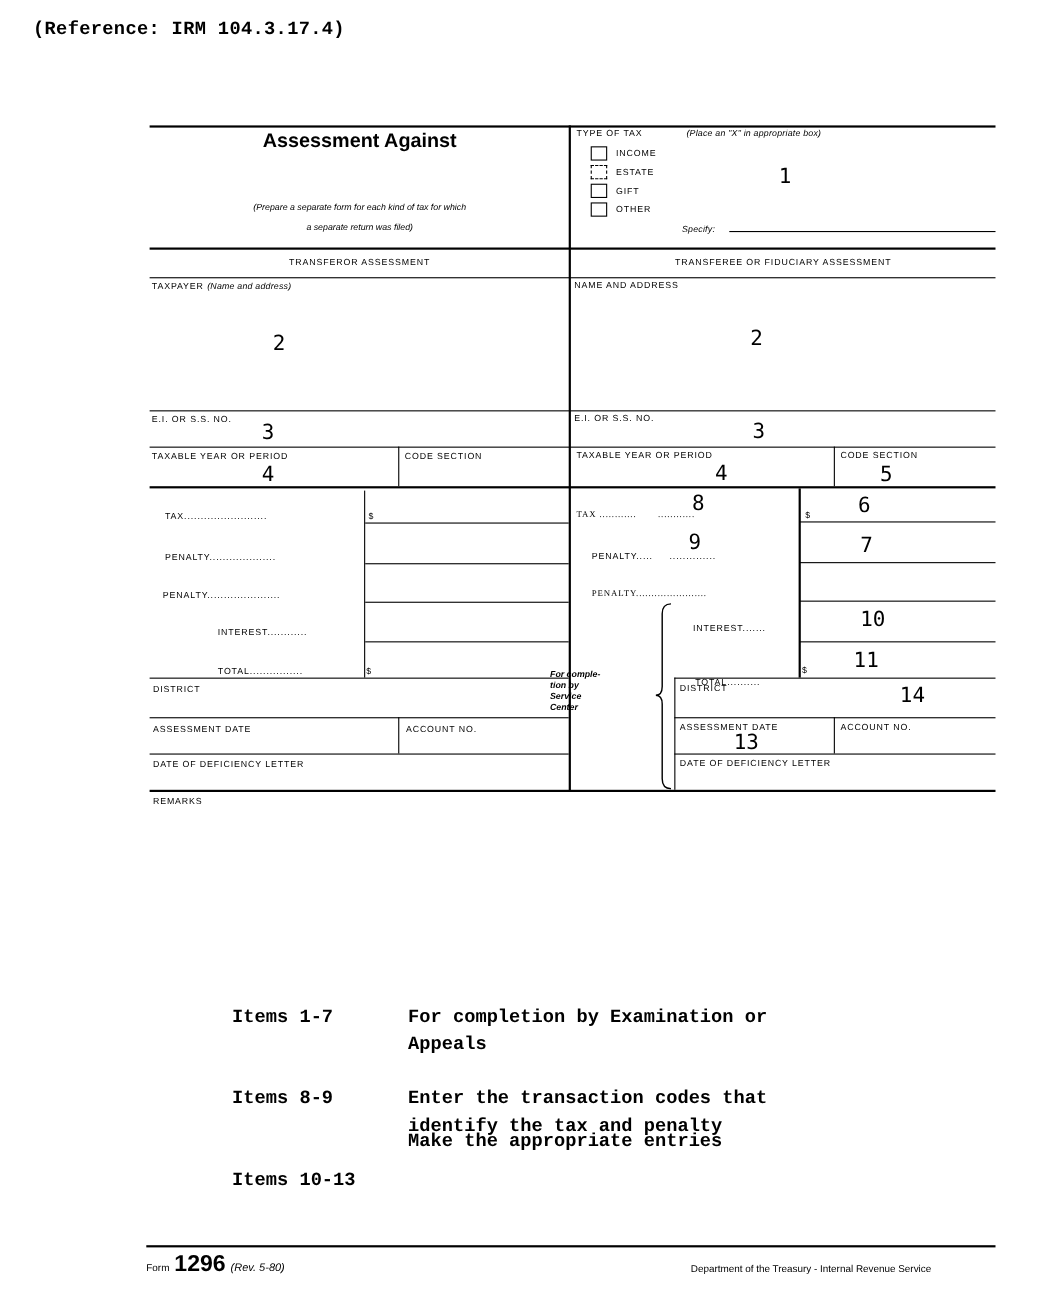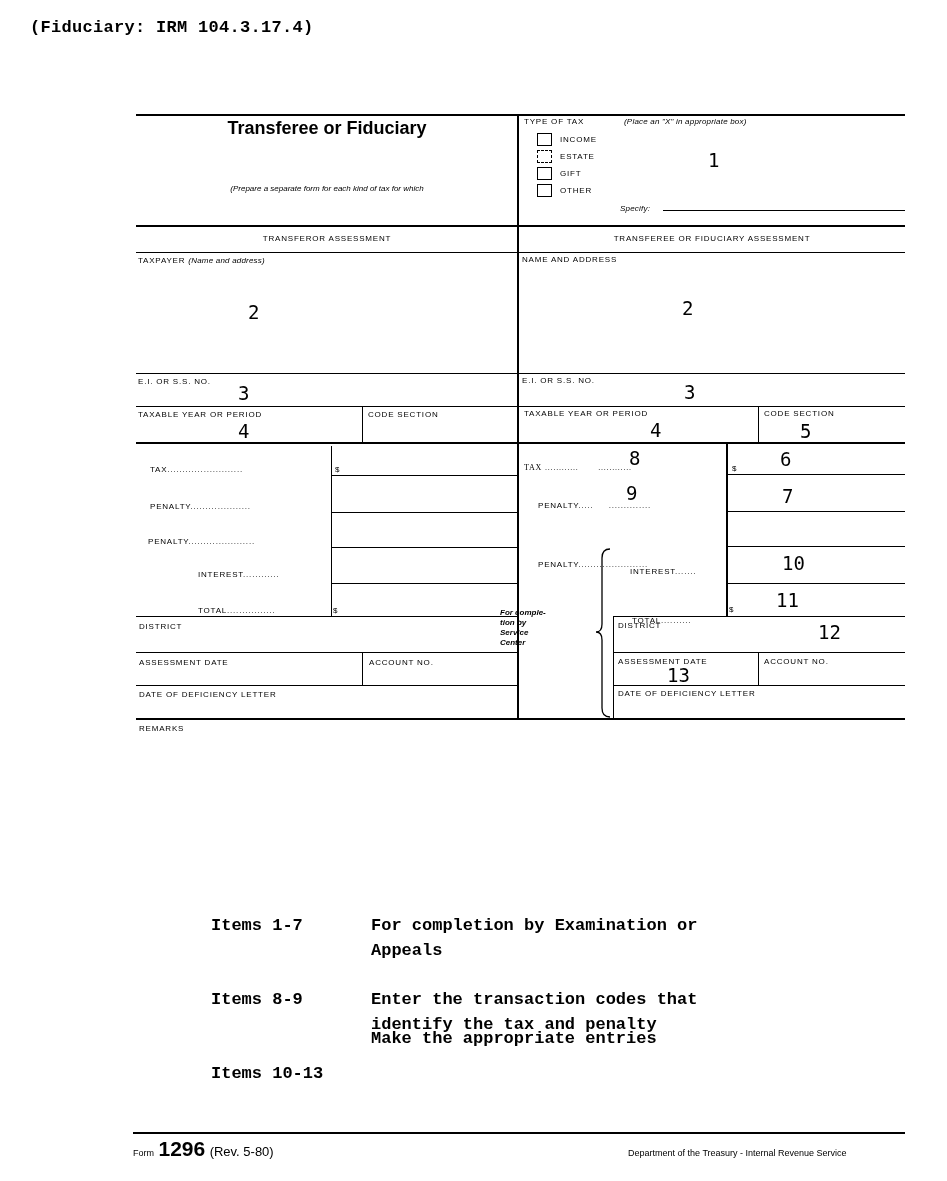--- a/index.html
+++ b/index.html
@@ -14,21 +14,21 @@
   .title { position: absolute; left: 137px; width: 380px; text-align: center; font-weight: bold; font-size: 18px; line-height: 23px; }
   .note { position: absolute; left: 137px; width: 380px; text-align: center; font-size: 8px; font-style: italic; line-height: 18px; }
   .cb { position: absolute; width: 13px; height: 11px; border: 1px solid #000; }
   .dots { position: absolute; font-size: 8px; letter-spacing: 0.8px; white-space: nowrap; }
   .instr { position: absolute; font-family: "Liberation Mono", monospace; font-weight: bold; font-size: 17px; line-height: 25px; }
   .brace { position: absolute; left: 596px; top: 548px; width: 16px; height: 170px; }
 </style>
 </head>
 <body>
 
-<div class="abs ref">(Fiduciary: IRM 104.3.17.4)</div>
+<div class="abs ref">(Reference: IRM 104.3.17.4)</div>
 
 <div>
 
   <div class="hl" style="left:136px; top:114px; width:769px;"></div>
   <div class="hl" style="left:136px; top:225px; width:769px;"></div>
   <div class="hl" style="left:136px; top:252px; width:769px; height:1px;"></div>
   <div class="hl" style="left:136px; top:373px; width:769px; height:1px;"></div>
   <div class="hl" style="left:136px; top:406px; width:769px; height:1px;"></div>
   <div class="hl" style="left:136px; top:442px; width:769px;"></div>
 
@@ -53,24 +53,25 @@
   <div class="hl" style="left:727px; top:583px; width:178px; height:1px;"></div>
   <div class="hl" style="left:613px; top:616px; width:292px; height:1px;"></div>
   <div class="vl" style="left:613px; top:616px; height:102px; width:1px;"></div>
   <div class="hl" style="left:613px; top:652px; width:292px; height:1px;"></div>
   <div class="hl" style="left:613px; top:685px; width:292px; height:1px;"></div>
   <div class="vl" style="left:758px; top:406px; height:36px; width:1px;"></div>
   <div class="vl" style="left:758px; top:652px; height:33px; width:1px;"></div>
 </div>
 
 <div class="title" style="top:117px;">
-  <div>Transferee or Fiduciary</div>
+  <div>Assessment Against</div>
 </div>
 <div class="note" style="top:180px;">
   <div>(Prepare a separate form for each kind of tax for which</div>
+  <div>a separate return was filed)</div>
 </div>
 
 <div class="lbl" style="left:524px; top:117px;">TYPE OF TAX</div>
 <div class="lbl" style="left:624px; top:117px;"><i>(Place an "X" in appropriate box)</i></div>
 
 <div class="cb" style="left:537px; top:133px;"></div>
 <div class="lbl" style="left:560px; top:135px;">INCOME</div>
 <div class="cb" style="left:537px; top:150px; border-style:dashed;"></div>
 <div class="lbl" style="left:560px; top:152px;">ESTATE</div>
 <div class="cb" style="left:537px; top:167px;"></div>
@@ -123,21 +124,21 @@
 
 <div class="dots" style="left:524px; top:463px;font-family:Liberation Serif, serif;"><span>TAX</span> ............&nbsp;&nbsp;&nbsp;&nbsp;&nbsp;&nbsp;&nbsp;............</div>
 <div class="num" style="left:629px; top:449px;">8</div>
 <div class="lbl" style="left:732px; top:464px;">$</div>
 <div class="num" style="left:780px; top:450px;">6</div>
 
 <div class="dots" style="left:538px; top:501px;"><span>PENALTY</span>.....&nbsp;&nbsp;&nbsp;&nbsp;&nbsp;..............</div>
 <div class="num" style="left:626px; top:484px;">9</div>
 <div class="num" style="left:782px; top:487px;">7</div>
 
-<div class="dots" style="left:538px; top:560px;"><span>PENALTY</span>.......................</div>
+<div class="dots" style="left:538px; top:535px;font-family:Liberation Serif, serif;"><span>PENALTY</span>.......................</div>
 <div class="dots" style="left:630px; top:567px;"><span>INTEREST</span>.......</div>
 <div class="num" style="left:782px; top:554px;">10</div>
 <div class="dots" style="left:632px; top:604px;margin-top:12px;"><span>TOTAL</span>..........</div>
 <div class="lbl" style="left:729px; top:605px;">$</div>
 <div class="num" style="left:776px; top:591px;">11</div>
 
 <div class="abs" style="left:729px; top:446px; width:175px; height:27px;"></div>
 <div class="abs" style="left:729px; top:476px; width:175px; height:34px;"></div>
 <div class="abs" style="left:729px; top:513px; width:175px; height:32px;"></div>
 <div class="abs" style="left:729px; top:548px; width:175px; height:34px;"></div>
@@ -147,21 +148,21 @@
   <div>For comple-</div>
   <div>tion by</div>
   <div>Service</div>
   <div>Center</div>
 </div>
 <svg class="brace" viewBox="0 0 16 170">
   <path d="M14 1 Q6 1 6 10 L6 76 Q6 84 0 84 Q6 84 6 92 L6 160 Q6 169 14 169" fill="none" stroke="#000" stroke-width="1.3"></path>
 </svg>
 
 <div class="lbl" style="left:618px; top:621px;">DISTRICT</div>
-<div class="num" style="left:818px; top:623px;">12</div>
+<div class="num" style="left:818px; top:623px;">14</div>
 <div class="lbl" style="left:618px; top:657px;">ASSESSMENT DATE</div>
 <div class="num" style="left:667px; top:666px;">13</div>
 <div class="lbl" style="left:764px; top:657px;">ACCOUNT NO.</div>
 <div class="lbl" style="left:618px; top:689px;">DATE OF DEFICIENCY LETTER</div>
 
 <div>
   <div class="instr" style="left:211px; top:913px;text-align:center;">Items 1-7</div>
   <div class="instr" style="left:371px; top:913px;">For completion by Examination or</div>
   <div class="instr" style="left:371px; top:938px;">Appeals</div>
 
@@ -170,15 +171,15 @@
   <div class="instr" style="left:371px; top:1012px;">identify the tax and penalty</div>
 
   <div class="instr" style="left:211px; top:1061px;">Items 10-13</div>
   <div class="instr" style="left:371px; top:1026px;">Make the appropriate entries</div>
 </div>
 
 <div class="hl" style="left:133px; top:1132px; width:772px;"></div>
 <div class="abs" style="left:133px; top:1137px; white-space:nowrap;">
   <span style="font-size:9px;">Form</span>
   <span style="font-size:21px; font-weight:bold;">1296</span>
-  <span style="font-size:13px;">(Rev. 5-80)</span>
+  <span style="font-size:10px;font-style:italic;">(Rev. 5-80)</span>
 </div>
 <div class="abs" style="left:628px; top:1148px; font-size:9px; white-space:nowrap;">Department of the Treasury - Internal Revenue Service</div>
 
 </body></html>

